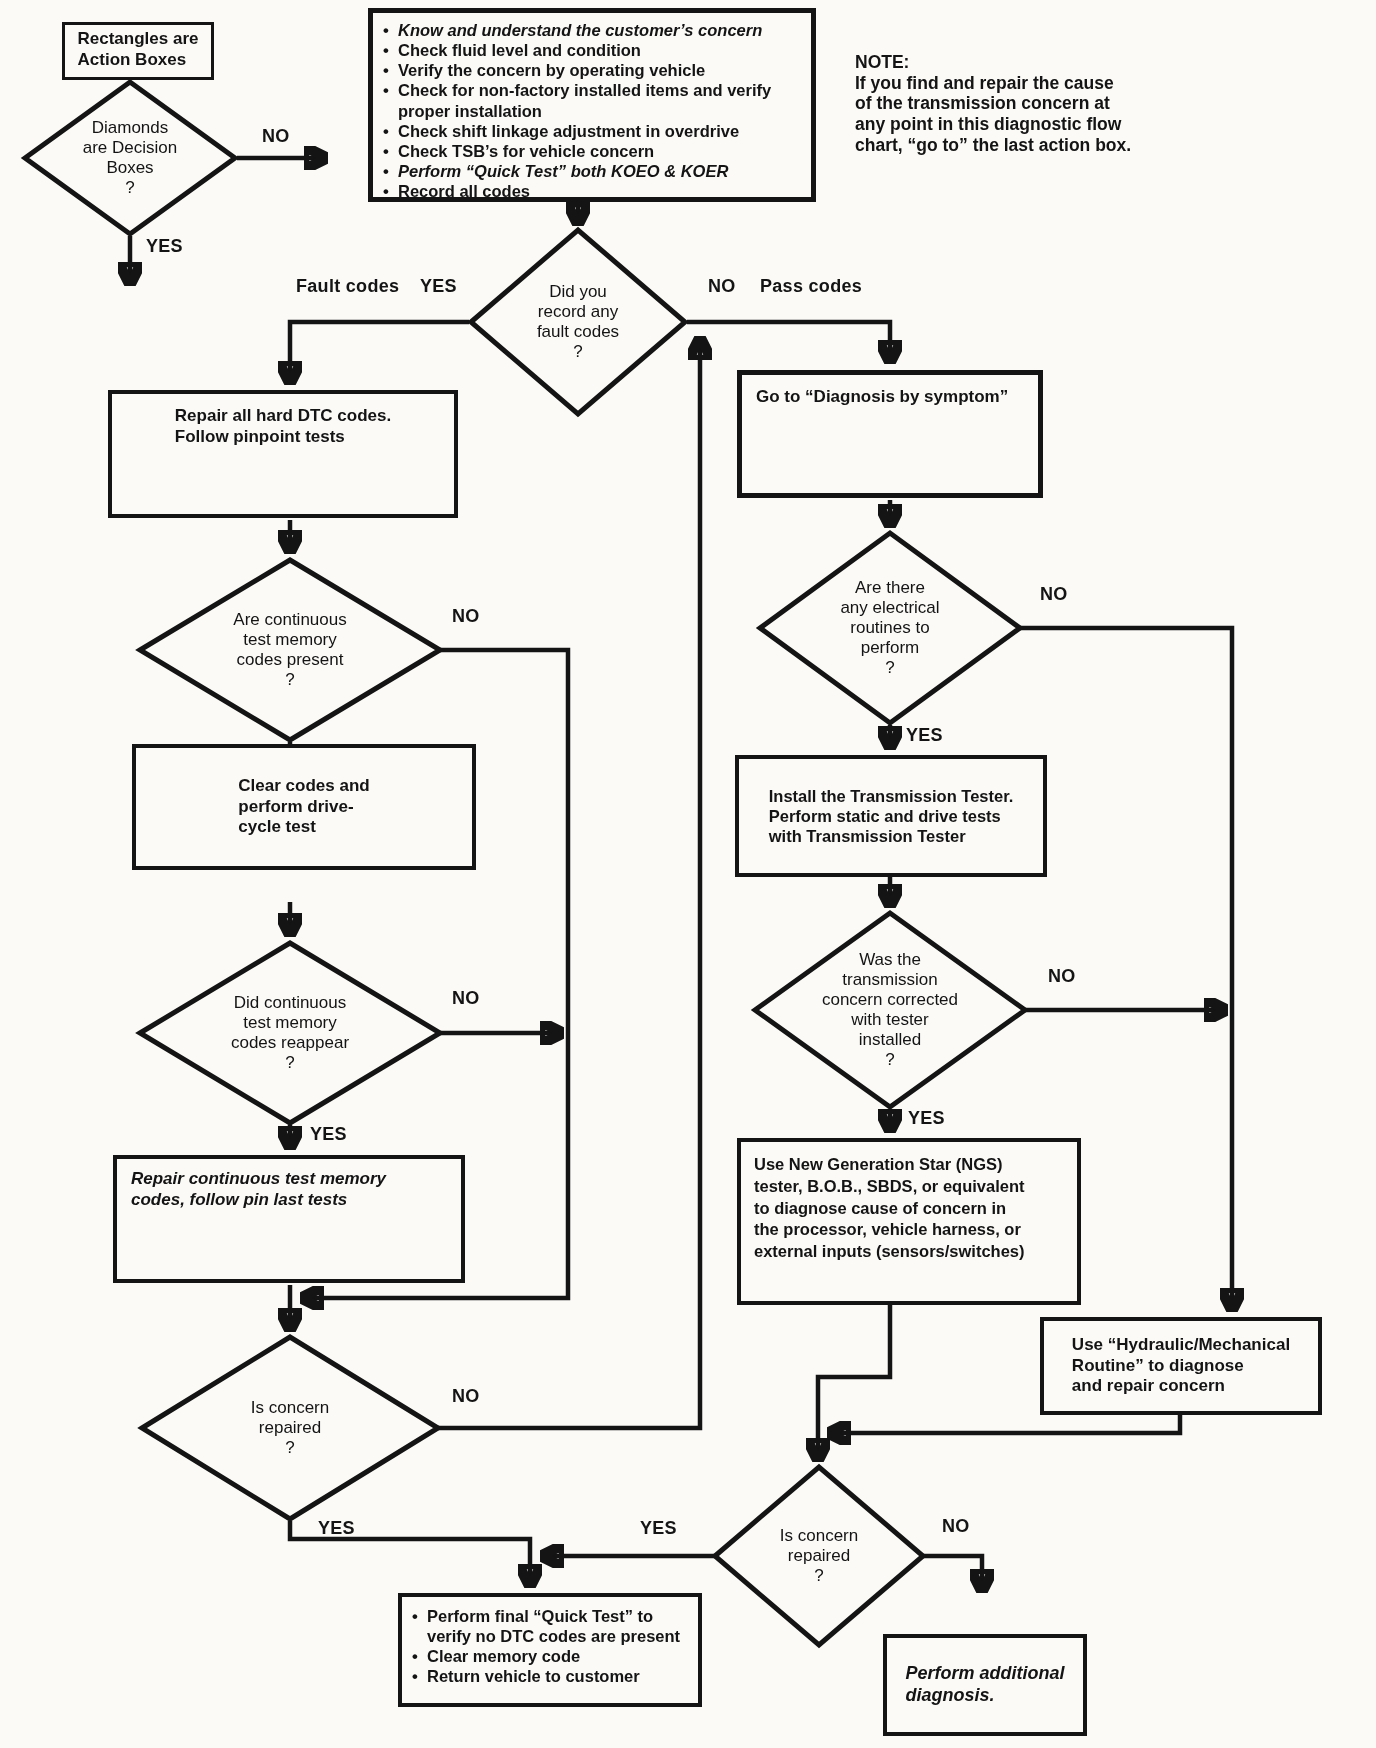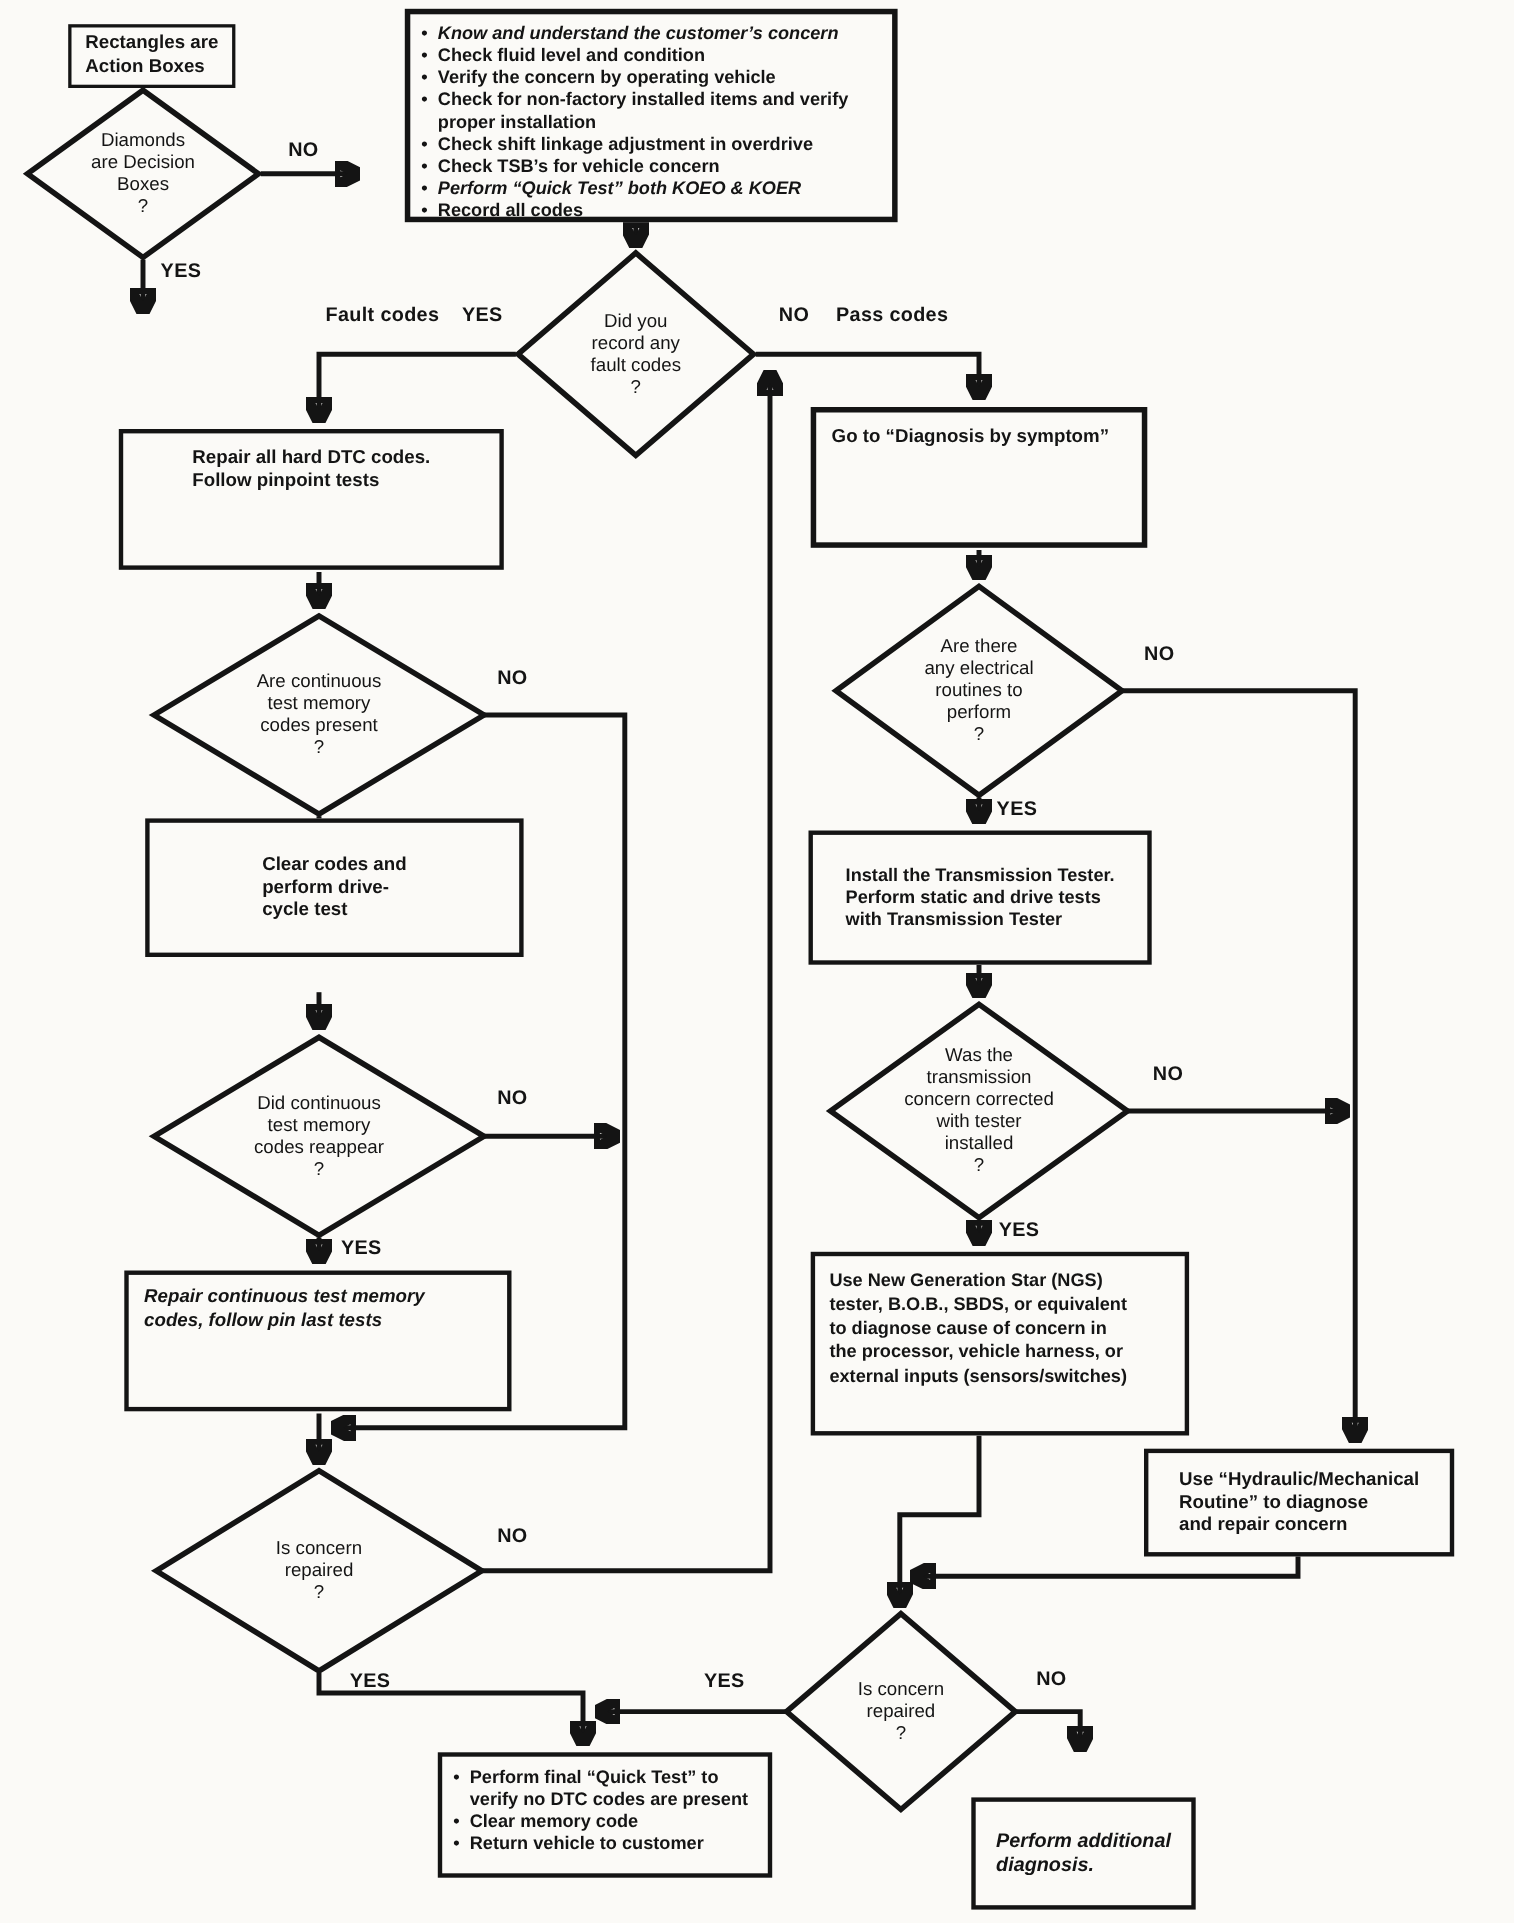--- a/index.html
+++ b/index.html
@@ -112,20 +112,27 @@
           <span class="b-dot">•</span>
           <span class="b-tx ital">Perform “Quick Test” both KOEO &amp; KOER</span>
         </div>
         <div class="b-row">
           <span class="b-dot">•</span>
           <span class="b-tx">Record all codes</span>
         </div>
       </div>
   </div>
 
+  <div class="note" style="left:855px;top:52px;width:336px;">
+    <div>NOTE:</div>
+    <div class="nbody">If you find and repair the cause
+of the transmission concern at
+any point in this diagnostic flow
+chart, “go to” the last action box.</div>
+  </div>
 
   <div class="dtext" style="left:578px;top:322px;width:170px;">Did you
 record any
 fault codes
 ?</div>
   <span class="elabel" style="left:296px;top:276px;">Fault codes</span>
   <span class="elabel" style="left:420px;top:276px;">YES</span>
   <span class="elabel" style="left:708px;top:276px;">NO</span>
   <span class="elabel" style="left:760px;top:276px;">Pass codes</span>
 

